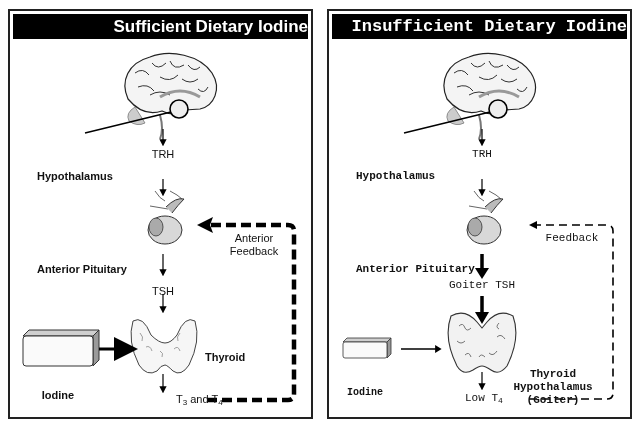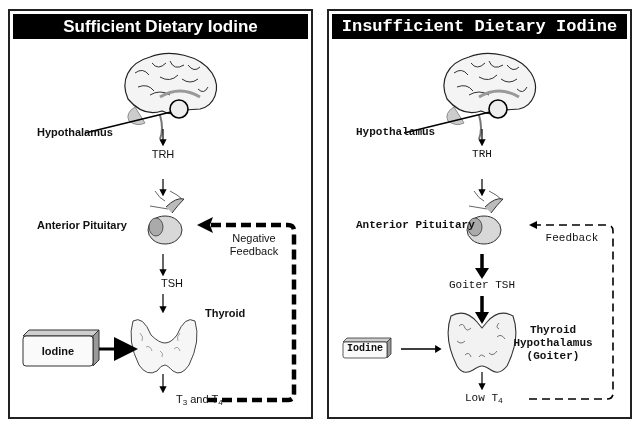--- a/index.html
+++ b/index.html
@@ -4,23 +4,23 @@
 <style>
   html, body { margin: 0; padding: 0; background: #ffffff; }
   body { width: 640px; height: 436px; position: relative; overflow: hidden;
          font-family: "Liberation Sans", sans-serif; color: #111; }
   .panel { position: absolute; top: 9px; width: 305px; height: 410px;
            border: 2px solid #222; box-sizing: border-box; background: #fff; }
   #panel-left { left: 8px; }
   #panel-right { left: 327px; font-family: Liberation Mono, monospace; }
   .title { position: absolute; left: 3px; right: 3px; top: 3px; height: 25px;
            background: #000; color: #fff; font-weight: bold; font-size: 17px;
-           text-align: center; line-height: 25px; }
+           text-align: right; line-height: 25px; }
   .lbl { position: absolute; font-size: 11px; white-space: nowrap; }
-  .lbl.b { font-weight: bold; }
+  .lbl.b { font-weight: bold; margin-top: 44px; }
   .center { text-align: center; }
   svg.art { position: absolute; left: 0; top: 0; }
   sub { font-size: 8px; vertical-align: -2px; }
 </style>
 </head>
 <body>
 
 <div class="panel" id="panel-left">
   <div class="title">Sufficient Dietary Iodine</div>
   <svg class="art" width="305" height="410">
@@ -67,24 +67,24 @@
     </g>
     <line x1="89" y1="338" x2="122" y2="338" stroke="#000" stroke-width="3" marker-end="url(#ah)"></line>
 
     <path d="M197,389 L278,389 Q284,389 284,383 L284,220 Q284,214 278,214 L198,214" fill="none" stroke="#000" stroke-width="4.5" stroke-dasharray="10,5"></path>
     <path d="M187,214 L203,206 L200,214 L203,222 z" fill="#000"></path>
   </svg>
   <div class="lbl b" style="left:27px;top:115px;">Hypothalamus</div>
   <div class="lbl center" style="left:133px;top:137px;width:40px;">TRH</div>
   <div class="lbl b" style="left:27px;top:208px;">Anterior Pituitary</div>
   <div class="lbl center" style="left:210px;top:221px;width:68px;line-height:13px;">
-    <div>Negative</div>
+    <div>Anterior</div>
     <div>Feedback</div>
   </div>
-  <div class="lbl center" style="left:133px;top:266px;width:40px;text-align:right;">TSH</div>
+  <div class="lbl center" style="left:133px;top:274px;width:40px;">TSH</div>
   <div class="lbl b" style="left:195px;top:296px;">Thyroid</div>
   <div class="lbl b center" style="left:13px;top:334px;width:70px;">Iodine</div>
   <div class="lbl" style="left:130px;top:382px;margin-left:36px;"><span>T</span><sub>3</sub><span> and T</span><sub>4</sub></div>
 </div>
 
 <div class="panel" id="panel-right">
   <div class="title">Insufficient Dietary Iodine</div>
   <svg class="art" width="305" height="410">
     <defs>
       <marker id="ah2" markerWidth="6" markerHeight="6" refX="4" refY="3" orient="auto">

